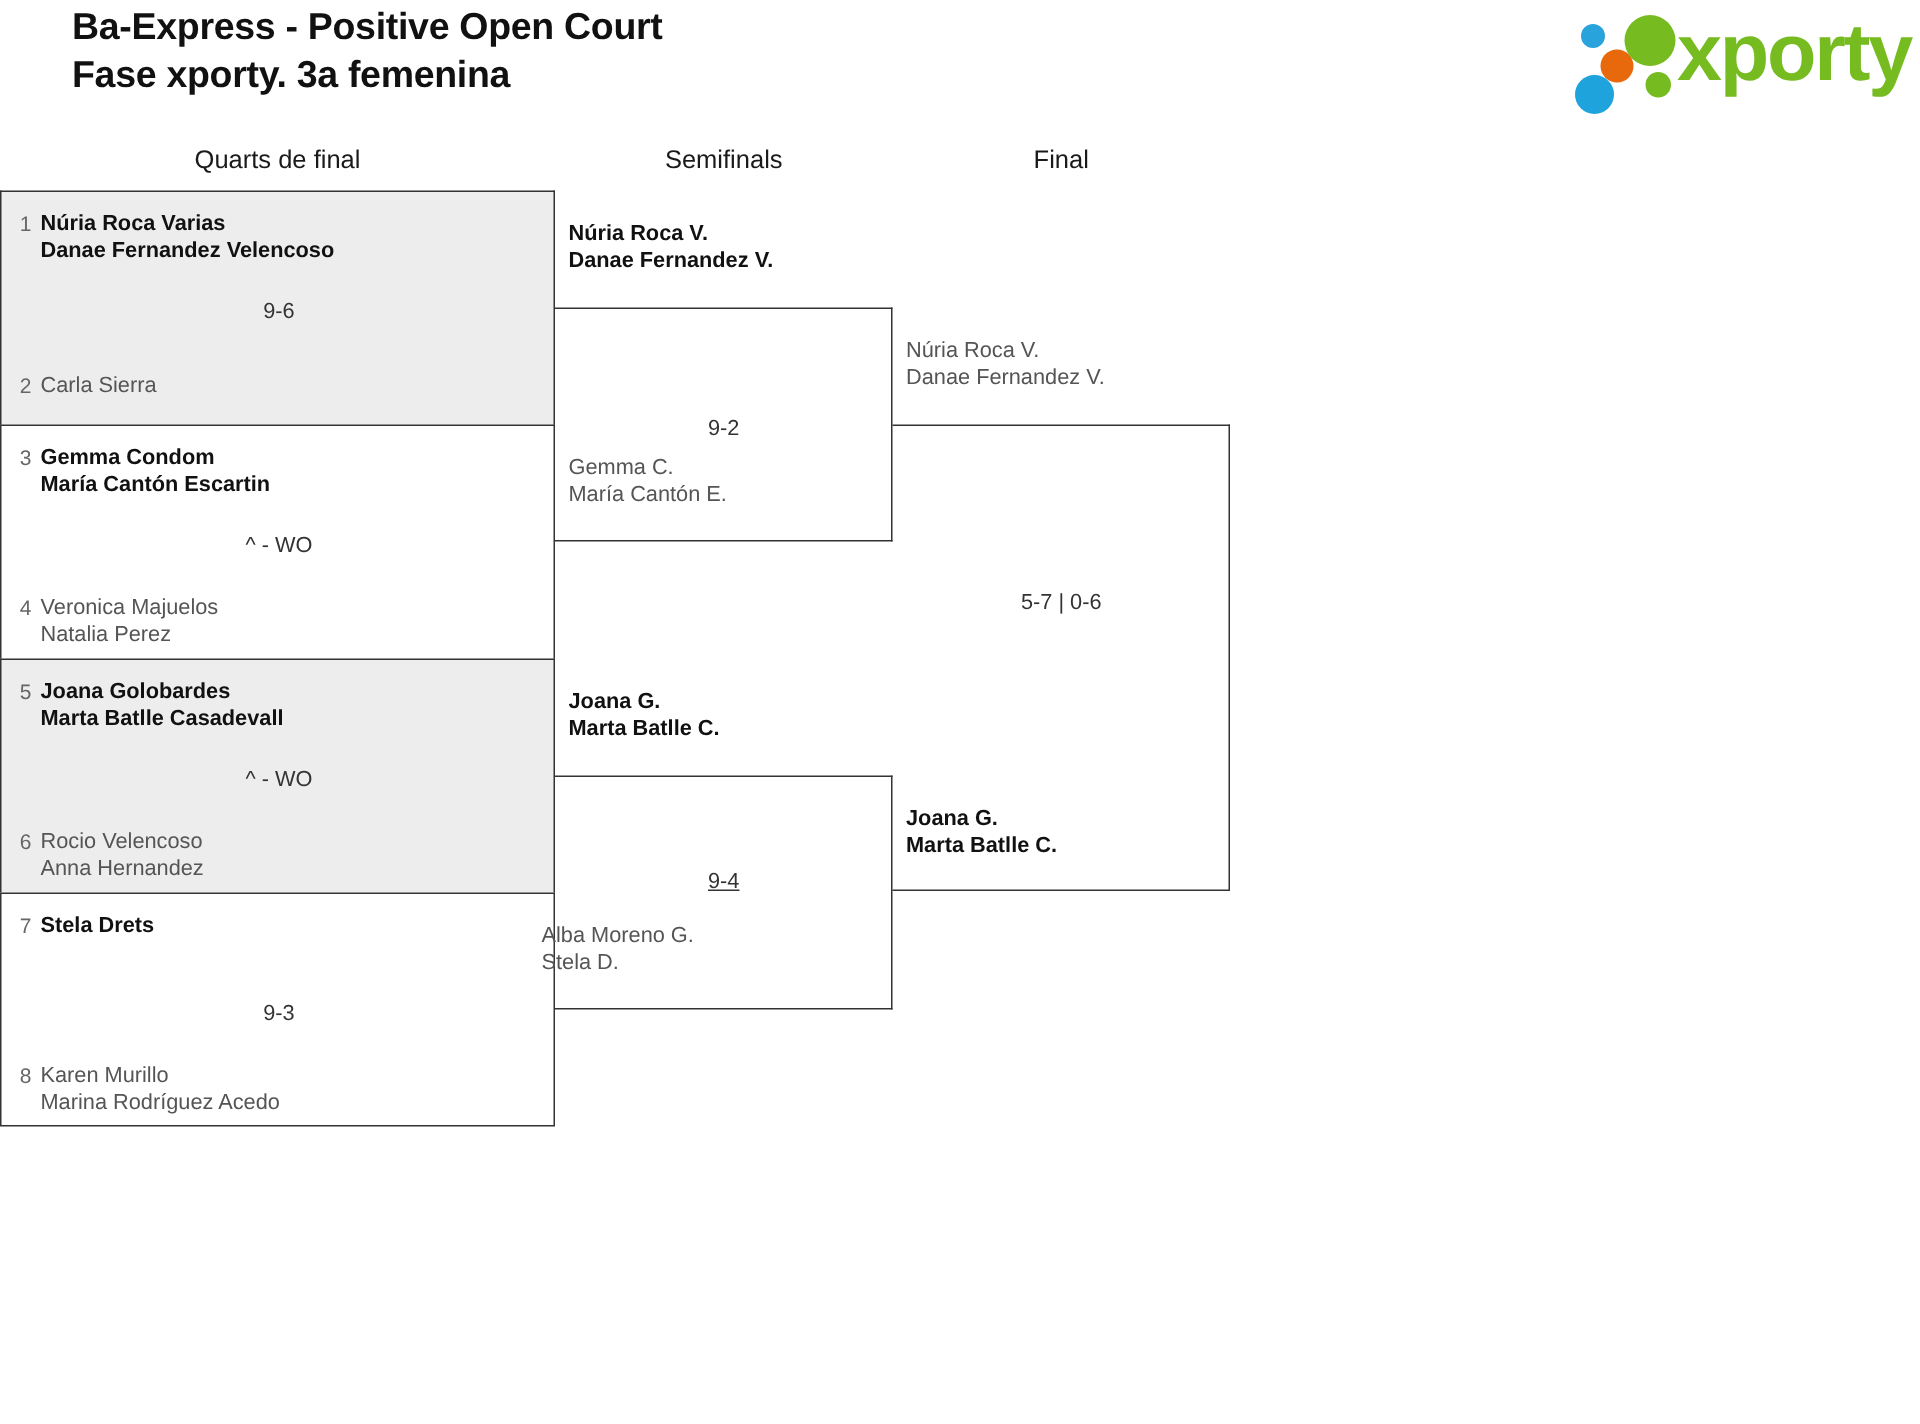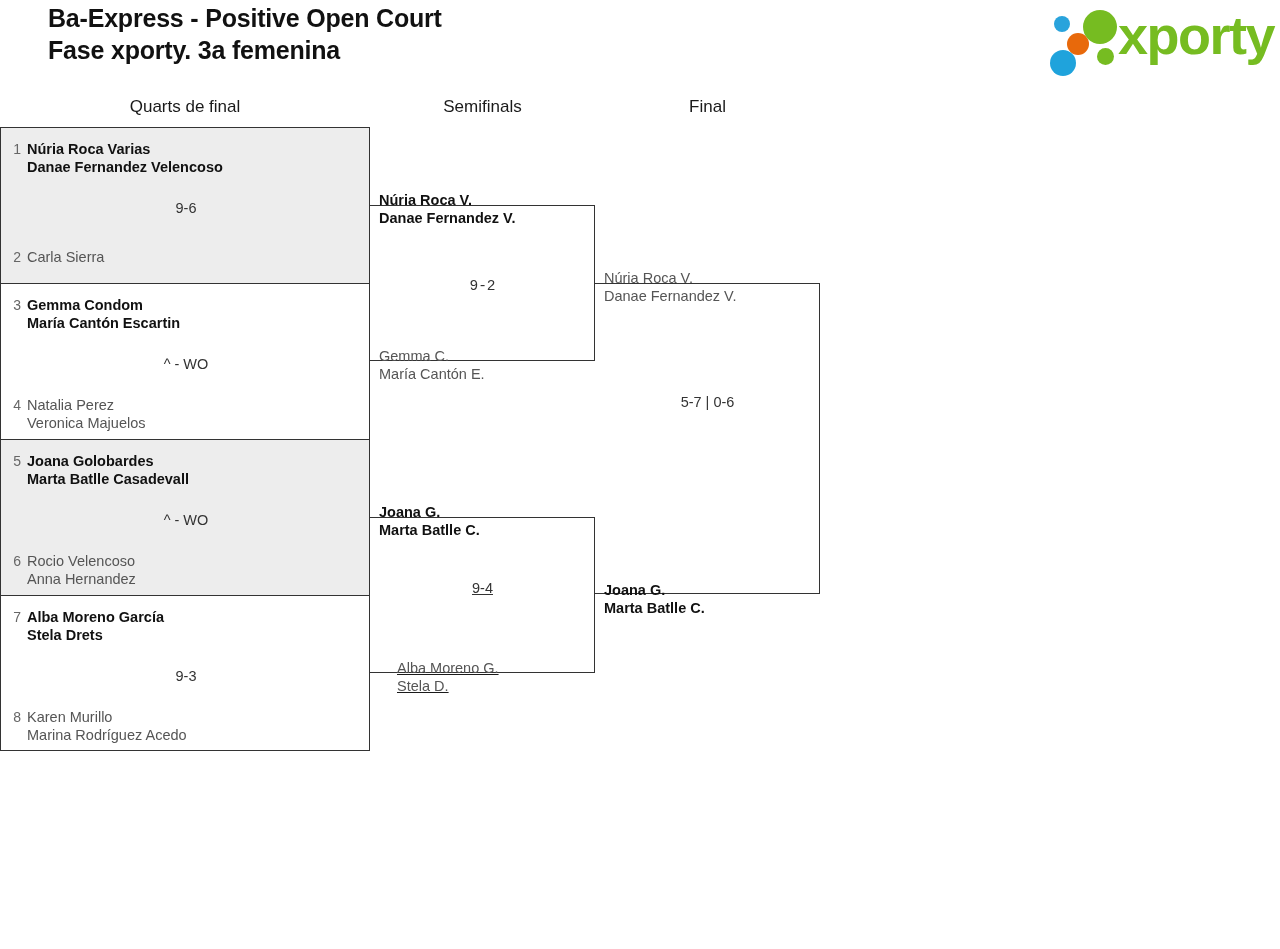--- a/index.html
+++ b/index.html
@@ -157,21 +157,20 @@
     line-height: 19px;
     white-space: nowrap;
   }
   .match-r0 .score { left: 0; width: 370px; top: 71px; }
 
   
   .feeder {
     position: absolute;
     box-sizing: border-box;
     padding-left: 9px;
-    margin-top: 44px;
   }
   .feeder .players { font-size: 14.5px; line-height: 18px; white-space: nowrap; }
   .feeder.winner .players { font-weight: 700; color: #111111; }
   .feeder.loser  .players { font-weight: 400; color: #555555; }
 </style>
 </head>
 <body>
 
 <div id="header-title">
   <div class="title-line">Ba-Express - Positive Open Court</div>
@@ -215,22 +214,22 @@
       <span class="seed">3</span>
       <span class="players">
         <span class="player-line">Gemma Condom</span>
         <span class="player-line">María Cantón Escartin</span>
       </span>
     </div>
     <div class="score">^ - WO</div>
     <div class="competitor seat-bottom loser">
       <span class="seed">4</span>
       <span class="players">
+        <span class="player-line">Veronica Majuelos</span>
         <span class="player-line">Natalia Perez</span>
-        <span class="player-line">Veronica Majuelos</span>
       </span>
     </div>
   </div>
 
   <div class="match match-r0 shaded" style="top:439px;">
     <div class="competitor seat-top winner">
       <span class="seed">5</span>
       <span class="players">
         <span class="player-line">Joana Golobardes</span>
         <span class="player-line">Marta Batlle Casadevall</span>
@@ -243,21 +242,20 @@
         <span class="player-line">Rocio Velencoso</span>
         <span class="player-line">Anna Hernandez</span>
       </span>
     </div>
   </div>
 
   <div class="match match-r0 last-r0" style="top:595px;">
     <div class="competitor seat-top winner">
       <span class="seed">7</span>
       <span class="players">
-        <span class="player-line">Alba Moreno García</span>
         <span class="player-line">Stela Drets</span>
       </span>
     </div>
     <div class="score">9-3</div>
     <div class="competitor seat-bottom loser">
       <span class="seed">8</span>
       <span class="players">
         <span class="player-line">Karen Murillo</span>
         <span class="player-line">Marina Rodríguez Acedo</span>
       </span>
@@ -265,42 +263,42 @@
   </div>
 
   <div class="feeder winner" style="left:370px; top:147px; width:225px;">
     <span class="players">
       <span class="player-line">Núria Roca V.</span>
       <span class="player-line">Danae Fernandez V.</span>
     </span>
   </div>
 
   <div class="match match-r1" style="top:205px;">
-    <div class="score" style="left:0; width:225px; top:71px;font-family:Liberation Mono, monospace;">9-2</div>
+    <div class="score" style="left:0; width:225px; top:71px;">9-2</div>
   </div>
 
   <div class="feeder loser" style="left:370px; top:303px; width:225px;">
     <span class="players">
       <span class="player-line">Gemma C.</span>
       <span class="player-line">María Cantón E.</span>
     </span>
   </div>
 
   <div class="feeder winner" style="left:370px; top:459px; width:225px;">
     <span class="players">
       <span class="player-line">Joana G.</span>
       <span class="player-line">Marta Batlle C.</span>
     </span>
   </div>
 
   <div class="match match-r1" style="top:517px;">
     <div class="score" style="left:0; width:225px; top:61px;text-decoration:underline;">9-4</div>
   </div>
 
-  <div class="feeder loser" style="left:388px; top:615px; width:225px;text-decoration:underline;">
+  <div class="feeder loser" style="left:352px; top:615px; width:225px;">
     <span class="players">
       <span class="player-line">Alba Moreno G.</span>
       <span class="player-line">Stela D.</span>
     </span>
   </div>
 
   <div class="feeder loser" style="left:595px; top:225px; width:225px;">
     <span class="players">
       <span class="player-line">Núria Roca V.</span>
       <span class="player-line">Danae Fernandez V.</span>

